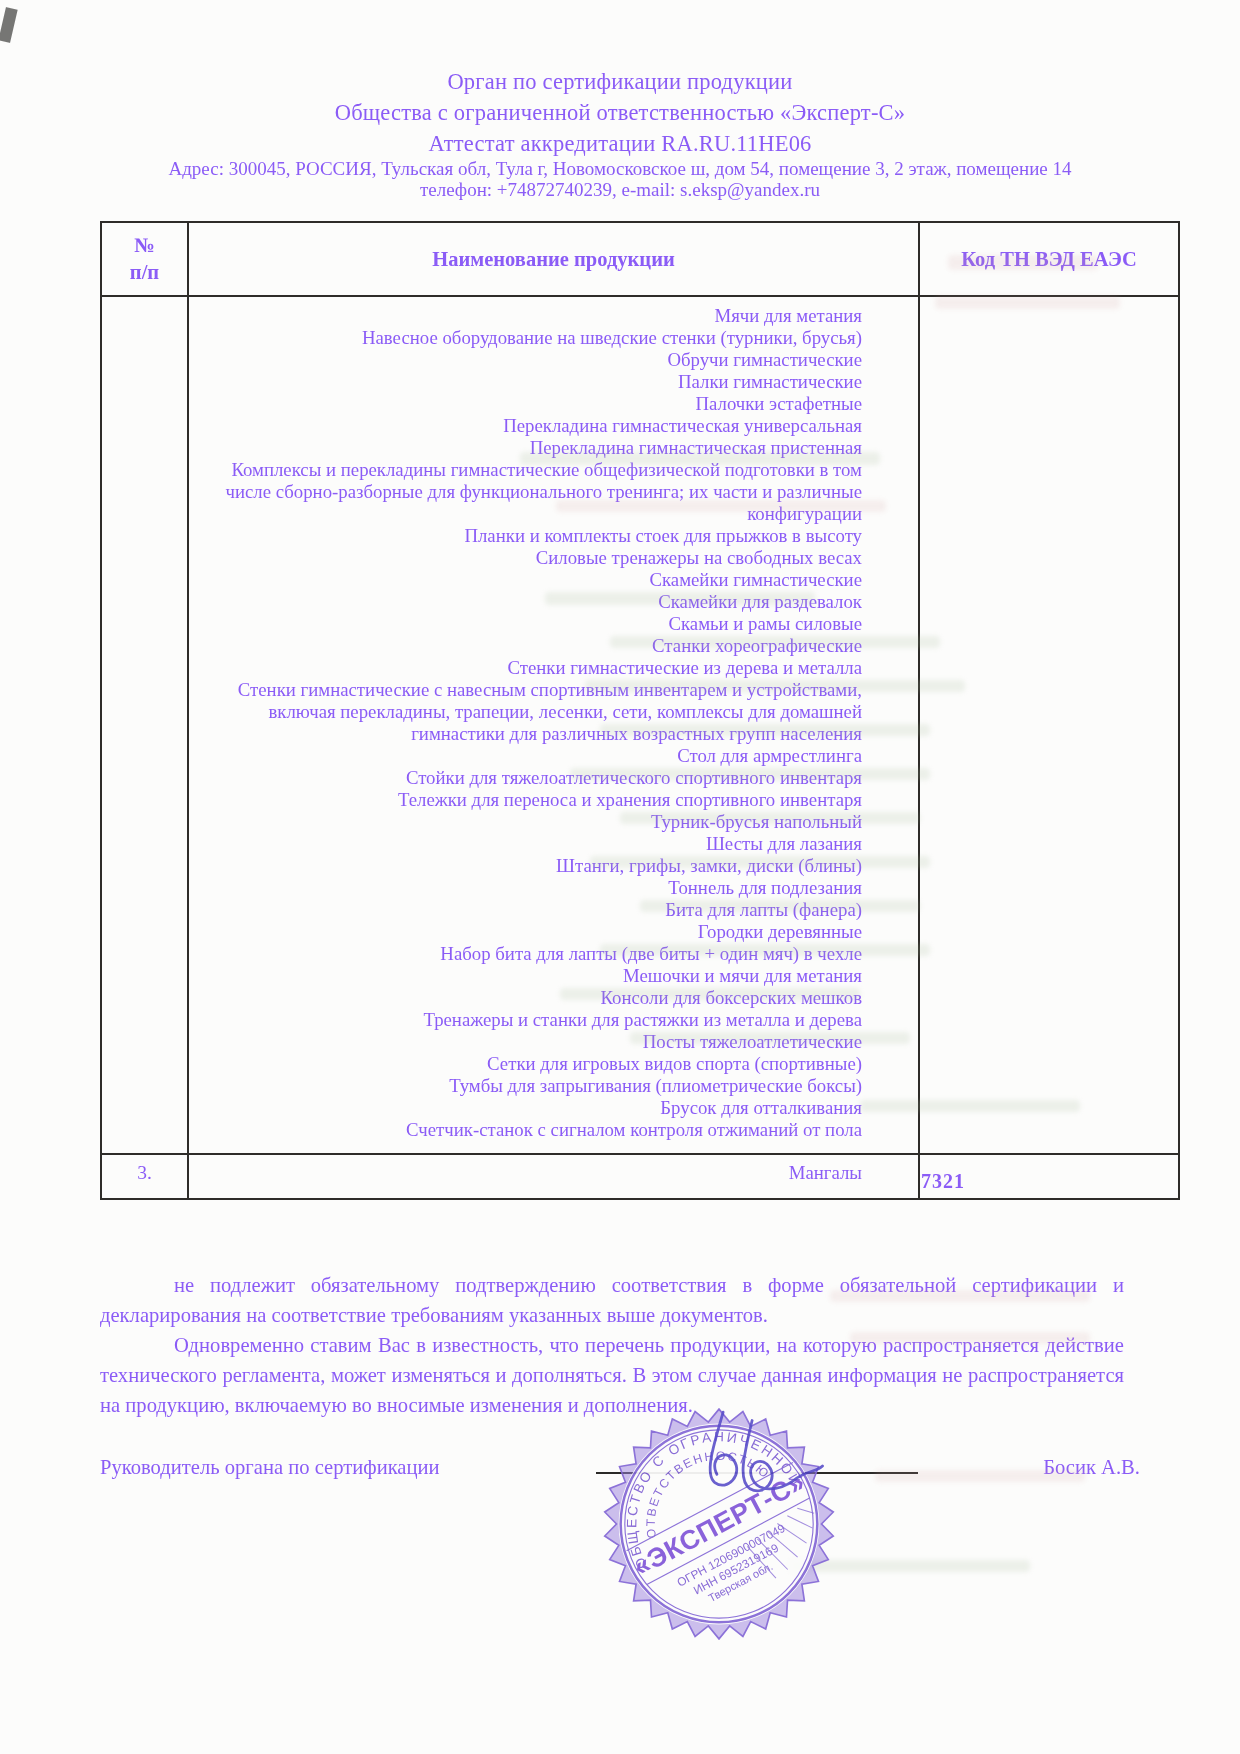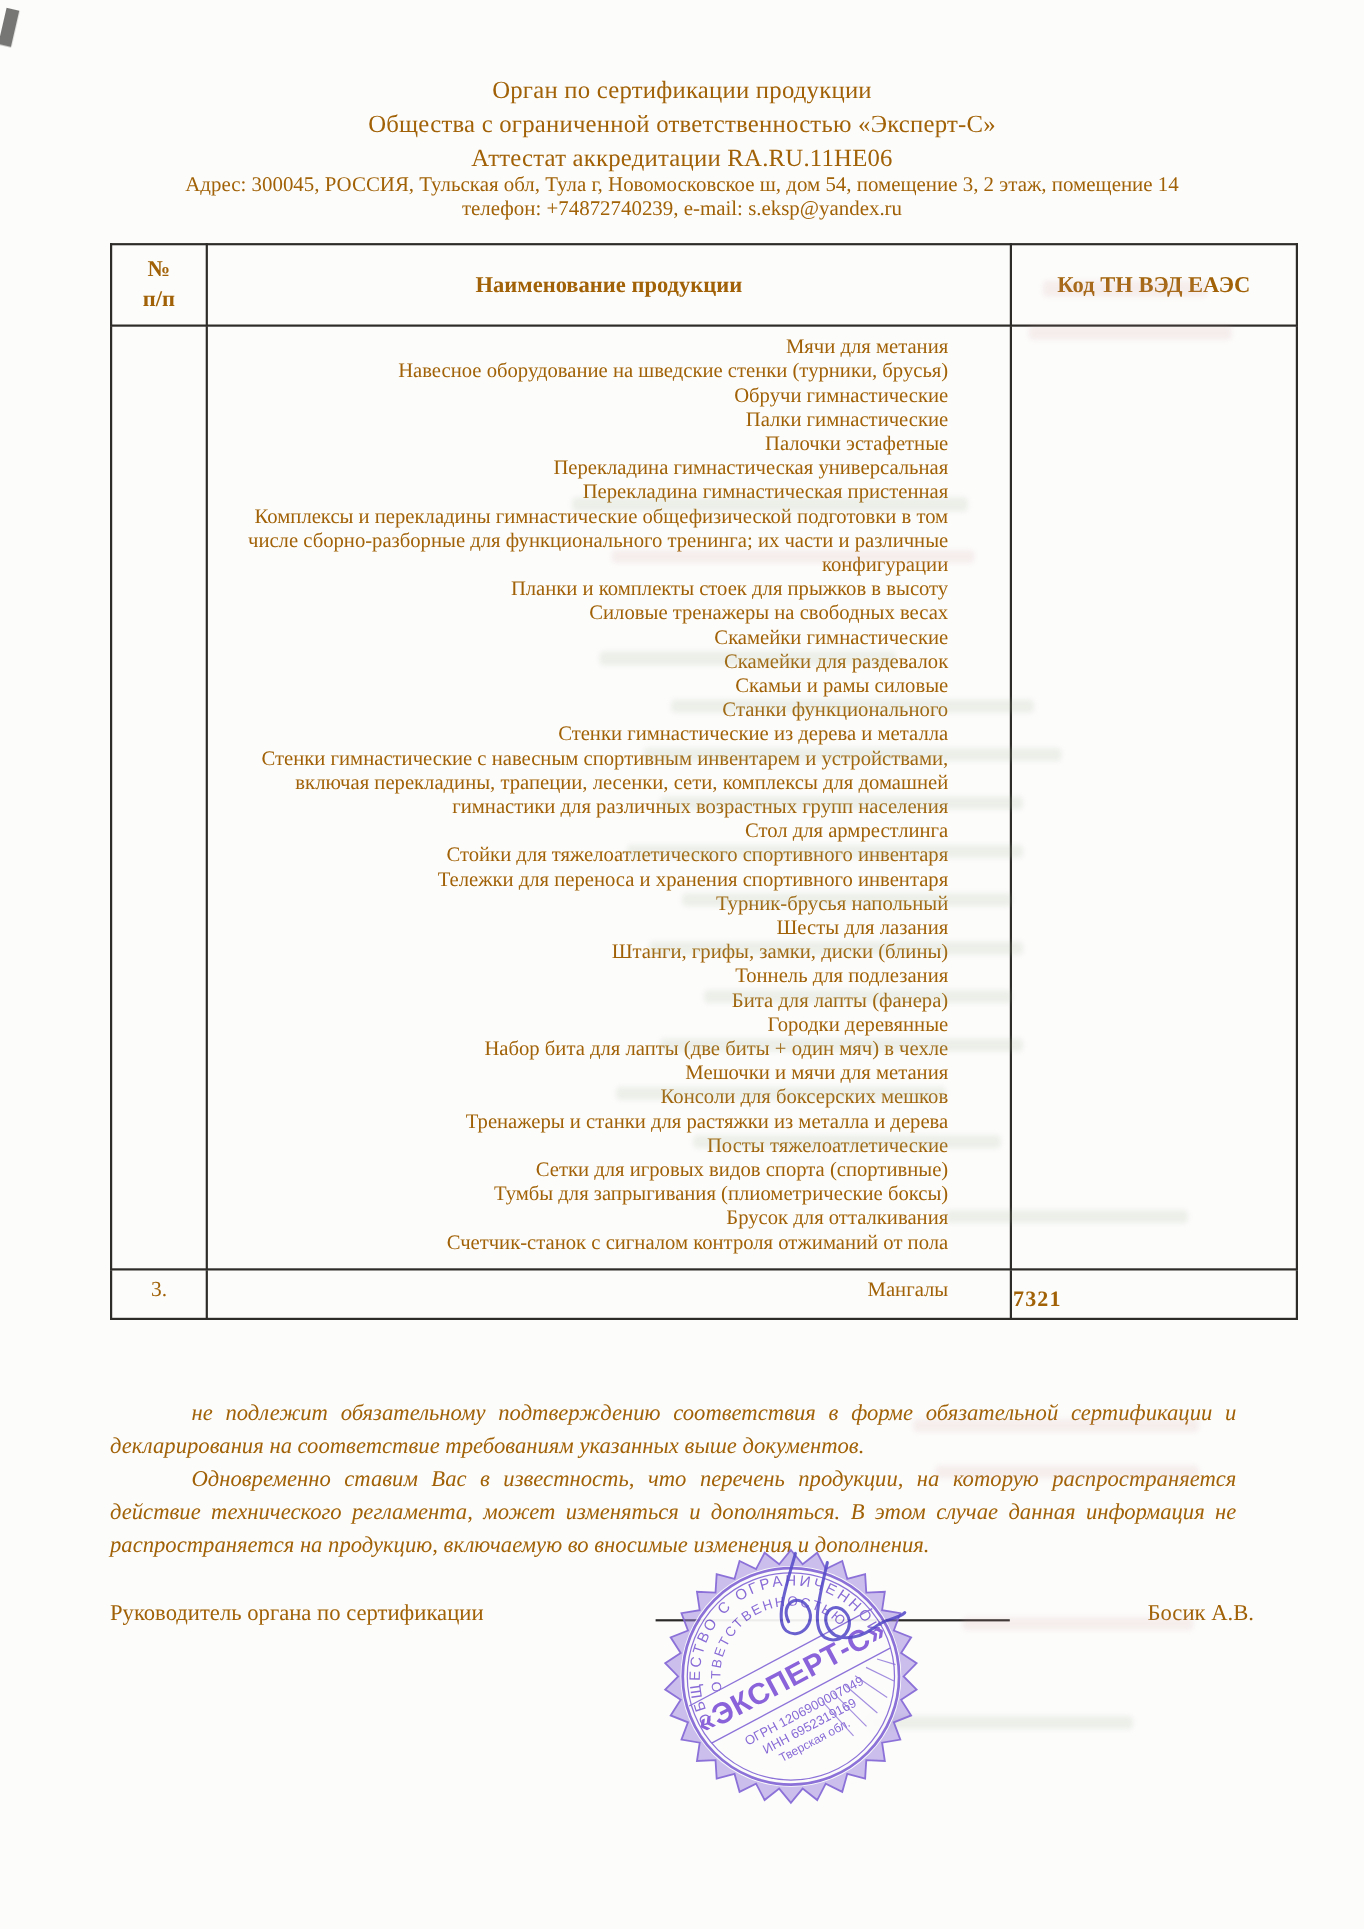--- a/index.html
+++ b/index.html
@@ -1,38 +1,38 @@
 <!DOCTYPE html>
 <html><head>
 <meta charset="utf-8">
 <style>
   html,body{margin:0;padding:0;background:#ffffff;}
   .page{
     position:relative;width:1240px;height:1754px;margin:0 auto;
     background:#fcfcfb;overflow:hidden;
-    font-family:"Liberation Serif", serif;color:#a16207;
+    font-family:"Liberation Serif", serif;color:#8b5cf6;
   }
   
   .hdr{padding-top:66px;text-align:center;}
   .hdr-line{font-size:22.5px;line-height:31px;letter-spacing:.2px;}
   .hdr-small{font-size:19px;line-height:20.5px;}
   
   table.products{border-collapse:collapse;margin:21px 0 0 100px;width:1080px;table-layout:fixed;}
   table.products th,table.products td{border:2.4px solid #2e2c29;}
   th{font-weight:bold;font-size:20.5px;padding:9px 4px;text-align:center;vertical-align:middle;}
   th.c1{width:77px;white-space:pre-line;line-height:27px;}
   th.c3{width:250px;}
   td{vertical-align:top;text-align:right;}
   td.cell-num{text-align:center;font-size:19.5px;padding-top:7px;}
   td.cell-products{padding:8px 10px 12px 17px;}
   td.cell-products.short{padding-top:7px;padding-bottom:14px;}
   .product-line{font-size:18.8px;line-height:22px;max-width:656px;}
   td.cell-code{text-align:left;font-size:20px;font-weight:bold;letter-spacing:1px;padding-top:15px;}
   
-  .paras{margin:70px 116px 0 100px;font-size:20.6px;line-height:30px;text-align:justify;font-style:italic;}
+  .paras{margin:70px 116px 0 100px;font-size:20.6px;line-height:30px;text-align:justify;}
   .paras p{margin:0;text-indent:74px;}
   
   .sign-row{margin:36px 100px 0 100px;display:flex;align-items:flex-end;font-size:20.6px;}
   .sign-line{height:0;border-bottom:2.2px solid #2b2a28;width:322px;margin:0 0 5px 156px;}
   .sign-name{margin-left:auto;}
   
   .stamp{position:absolute;left:601px;top:1406px;width:236px;height:236px;opacity:.93;}
   .stamp svg{overflow:visible;}
   
   .corner-mark{position:absolute;left:2px;top:8px;width:12px;height:34px;background:#4a4a48;
@@ -95,21 +95,21 @@
             <div class="product-line">Палки гимнастические</div>
             <div class="product-line">Палочки эстафетные</div>
             <div class="product-line">Перекладина гимнастическая универсальная</div>
             <div class="product-line">Перекладина гимнастическая пристенная</div>
             <div class="product-line">Комплексы и перекладины гимнастические общефизической подготовки в том числе сборно-разборные для функционального тренинга; их части и различные конфигурации</div>
             <div class="product-line">Планки и комплекты стоек для прыжков в высоту</div>
             <div class="product-line">Силовые тренажеры на свободных весах</div>
             <div class="product-line">Скамейки гимнастические</div>
             <div class="product-line">Скамейки для раздевалок</div>
             <div class="product-line">Скамьи и рамы силовые</div>
-            <div class="product-line">Станки функционального</div>
+            <div class="product-line">Станки хореографические</div>
             <div class="product-line">Стенки гимнастические из дерева и металла</div>
             <div class="product-line">Стенки гимнастические с навесным спортивным инвентарем и устройствами, включая перекладины, трапеции, лесенки, сети, комплексы для домашней гимнастики для различных возрастных групп населения</div>
             <div class="product-line">Стол для армрестлинга</div>
             <div class="product-line">Стойки для тяжелоатлетического спортивного инвентаря</div>
             <div class="product-line">Тележки для переноса и хранения спортивного инвентаря</div>
             <div class="product-line">Турник-брусья напольный</div>
             <div class="product-line">Шесты для лазания</div>
             <div class="product-line">Штанги, грифы, замки, диски (блины)</div>
             <div class="product-line">Тоннель для подлезания</div>
             <div class="product-line">Бита для лапты (фанера)</div>

